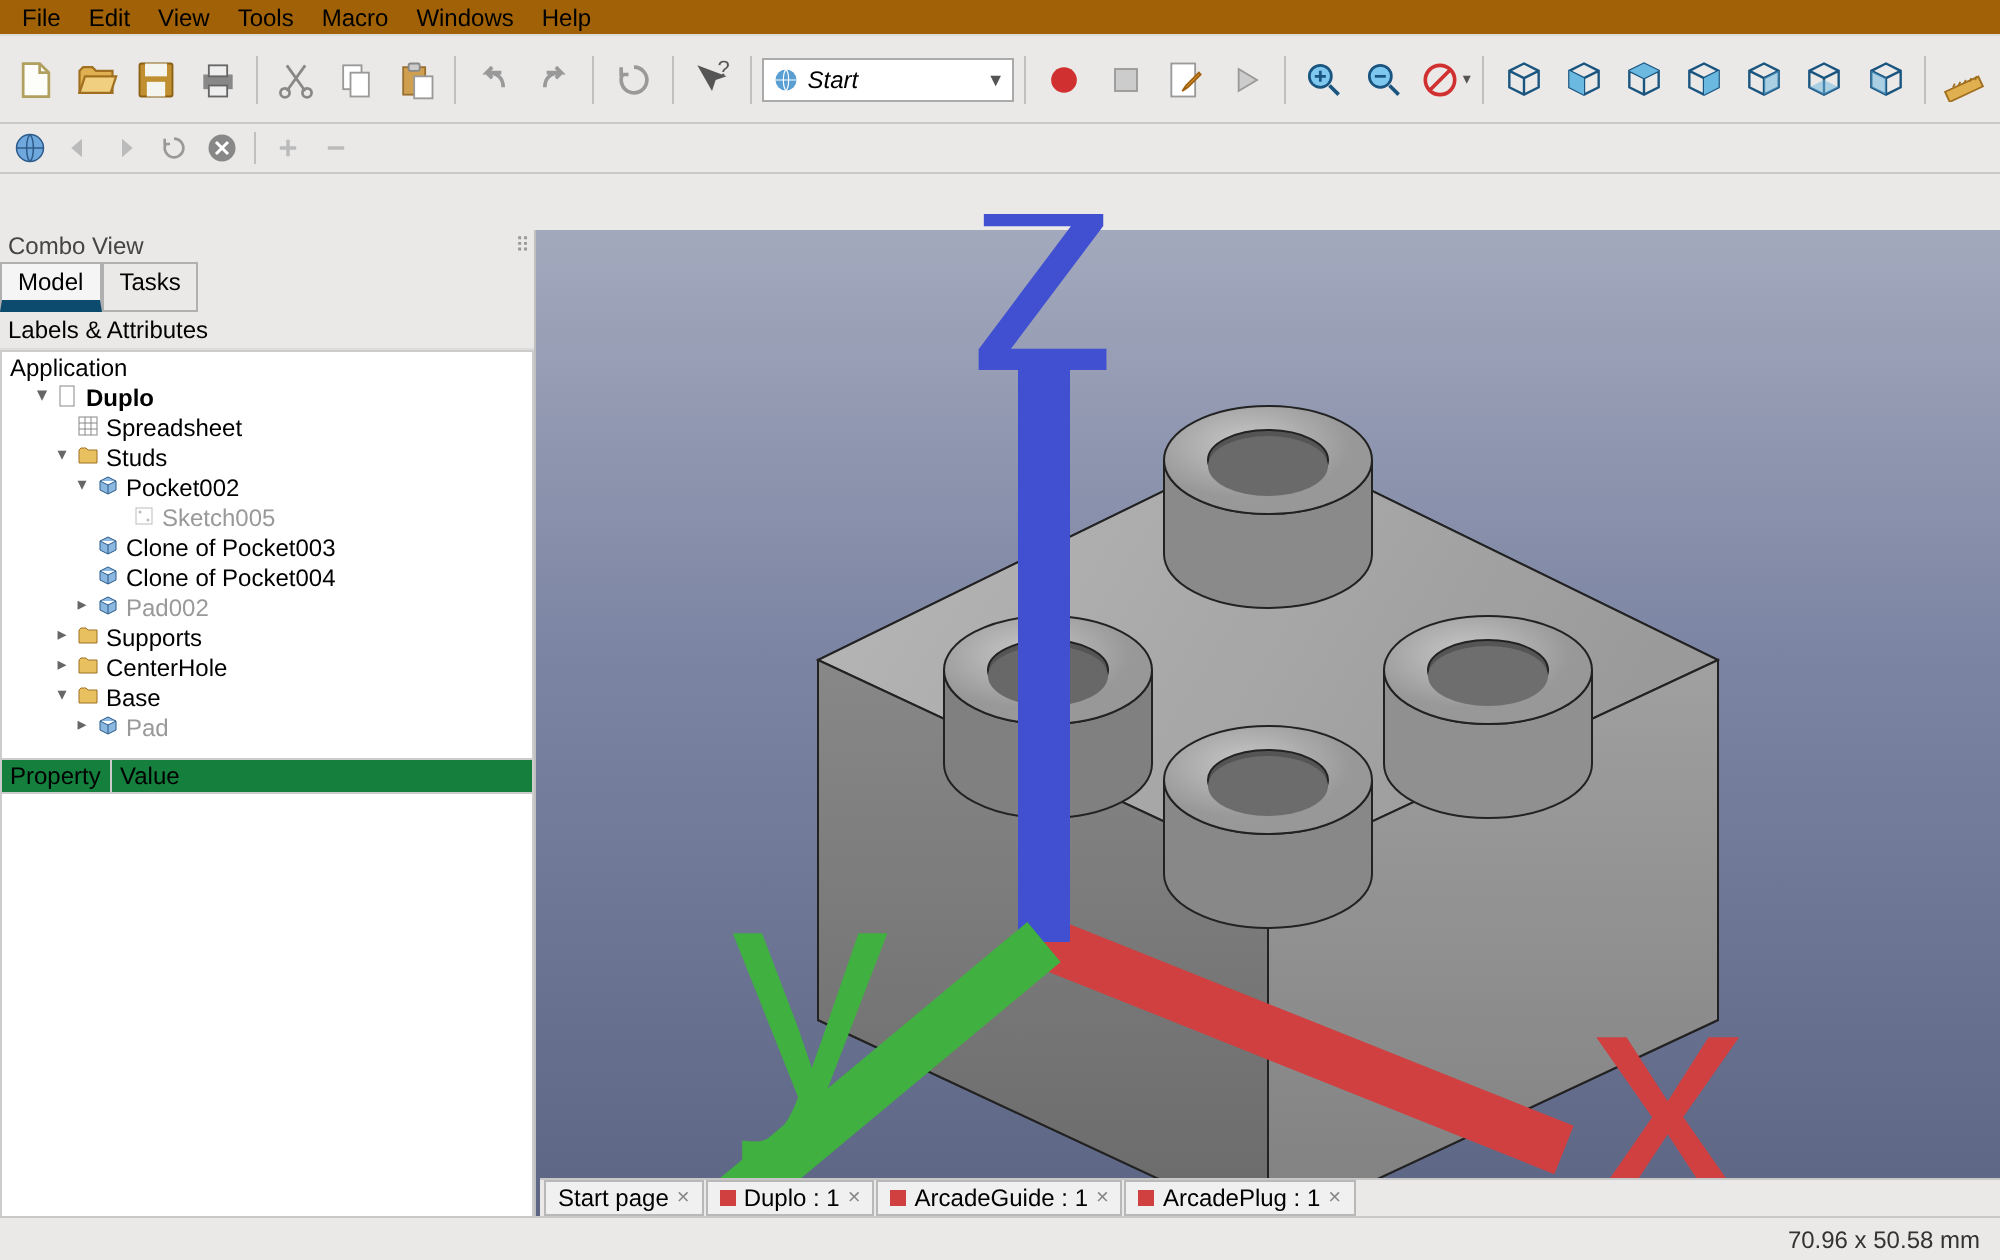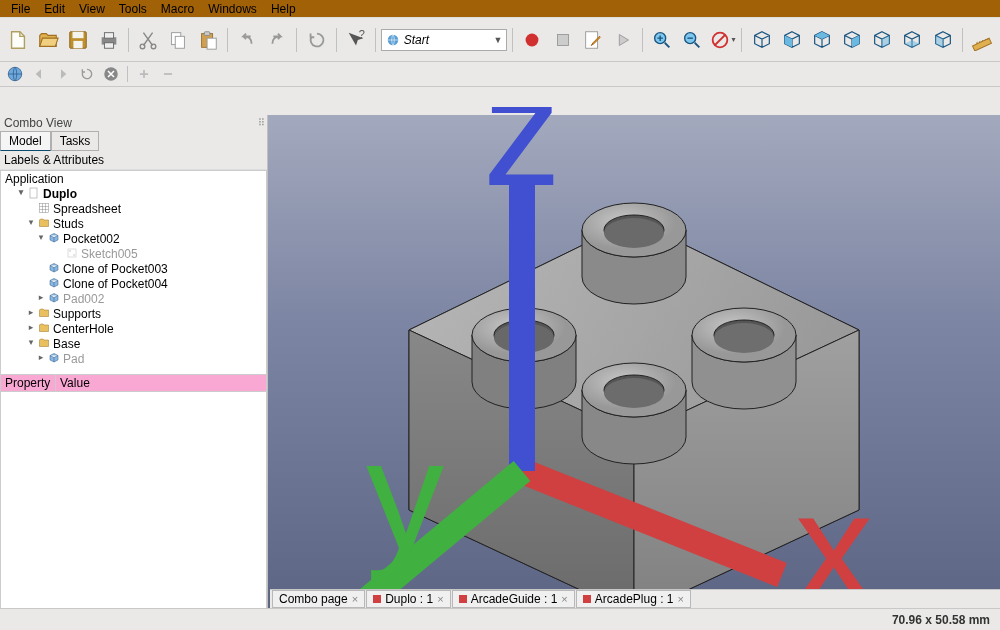--- a/index.html
+++ b/index.html
@@ -19,50 +19,50 @@
 .nav-btn { width: 22px; height: 22px; display: flex; align-items: center; justify-content: center; }
 .small-sep { width: 1px; height: 16px; background: #c0c0c0; margin: 0 3px; }
 
 .main { display: flex; height: 520px; margin-top: 28px; }
 
 .sidebar { width: 268px; background: #eae9e8; display: flex; flex-direction: column; border-right: 1px solid #c0c0c0; }
 .combo-title { padding: 1px 4px; color: #444; position: relative; }
 .combo-grip { position: absolute; right: 4px; top: 2px; color: #999; font-size: 10px; letter-spacing: -2px; }
 .tabs { display: flex; background: #eae9e8; }
 .tab { padding: 2px 8px; border: 1px solid #b0b0b0; background: #eae9e8; cursor: pointer; }
-.tab.active { background: #f5f5f5; border-bottom: 1px solid #0c4a6e; }
+.tab.active { background: #f5f5f5; border-bottom: 6px solid #0c4a6e; }
 .tree-header { padding: 2px 4px; background: #eae9e8; border-bottom: 1px solid #ddd; }
 .tree { flex: 0 0 205px; background: white; overflow: auto; padding: 1px 0; border: 1px solid #ccc; }
 .tree-row { display: flex; height: 15px; padding-left: 4px; white-space: nowrap; cursor: default; }
 .tree-row .exp { width: 12px; text-align: center; font-size: 9px; color: #666; }
 .tree-row .icon { width: 14px; height: 12px; margin-right: 2px; display: inline-flex; align-items: center; justify-content: center; }
 .tree-row.bold { font-weight: bold; }
 .tree-row.dim { color: #999; }
 .ind1 { padding-left: 4px; }
 .ind2 { padding-left: 14px; }
 .ind3 { padding-left: 24px; }
 .ind4 { padding-left: 34px; }
 .ind5 { padding-left: 52px; }
-.prop-header { display: flex; background: #f9a8d4; border: 1px solid #ccc; border-top: none; }
+.prop-header { display: flex; background: #15803d; border: 1px solid #ccc; border-top: none; }
 .prop-header span { padding: 1px 4px; }
 .prop-header span:first-child { border-right: 1px solid #ccc; width: 55px; }
 .prop-body { flex: 1; background: white; border: 1px solid #ccc; border-top: none; }
 .bottom-tabs { display: flex; }
 .bottom-tabs .tab { padding: 2px 10px; }
 
 .viewport { flex: 1; position: relative; background: linear-gradient(to bottom, #a3a9bd 0%, #7c85a3 40%, #5a6282 100%); }
 .viewport svg { width: 100%; height: 100%; }
 .axes { position: absolute; right: 8px; bottom: 8px; width: 34px; height: 34px; }
 
 .doc-tabs { position: absolute; bottom: 22px; left: 270px; right: 0; height: 19px; background: #eae9e8; display: flex; align-items: center; padding: 0 2px; gap: 1px; border-top: 1px solid #c8c8c8; }
 .doc-tab { padding: 1px 6px; border: 1px solid #b8b8b8; background: #f0f0f0; display: flex; align-items: center; gap: 4px; cursor: pointer; font-size: 11px; }
 .doc-tab .x { color: #888; font-size: 11px; }
 .doc-tab .chip { width: 8px; height: 8px; }
 
-.statusbar { position: absolute; bottom: 0; left: 0; right: 0; height: 22px; background: #eae9e8; border-top: 1px solid #c8c8c8; display: flex; align-items: center; justify-content: flex-end; padding: 0 10px; color: #333; font-weight: bold; }
+.statusbar { position: absolute; bottom: 0; left: 0; right: 0; height: 22px; background: #eae9e8; border-top: 1px solid #c8c8c8; display: flex; align-items: center; justify-content: flex-end; padding: 0 10px; color: #333; }
 
 .cube-ico { stroke:#1a5580; stroke-width:1.3; fill:none; }
 </style>
 </head>
 <body>
 
 <div class="menubar">
   <span>File</span>
   <span>Edit</span>
   <span>View</span>
@@ -496,21 +496,21 @@
       <text x="33" y="38" font-size="7" fill="#d04040">x</text>
       <text x="9" y="6" font-size="7" fill="#4050d0">z</text>
       <text x="0" y="34" font-size="7" fill="#40b040">y</text>
     </svg>
   </div>
 
 </div>
 
 <div class="doc-tabs">
   <div class="doc-tab">
-      <span>Combo page</span>
+      <span>Start page</span>
       <span class="x">×</span>
     </div>
   <div class="doc-tab">
       <svg class="chip" viewBox="0 0 10 10">
         <rect width="10" height="10" fill="#d04040"></rect>
       </svg>
       <span>Duplo : 1</span>
       <span class="x">×</span>
     </div>
   <div class="doc-tab">

